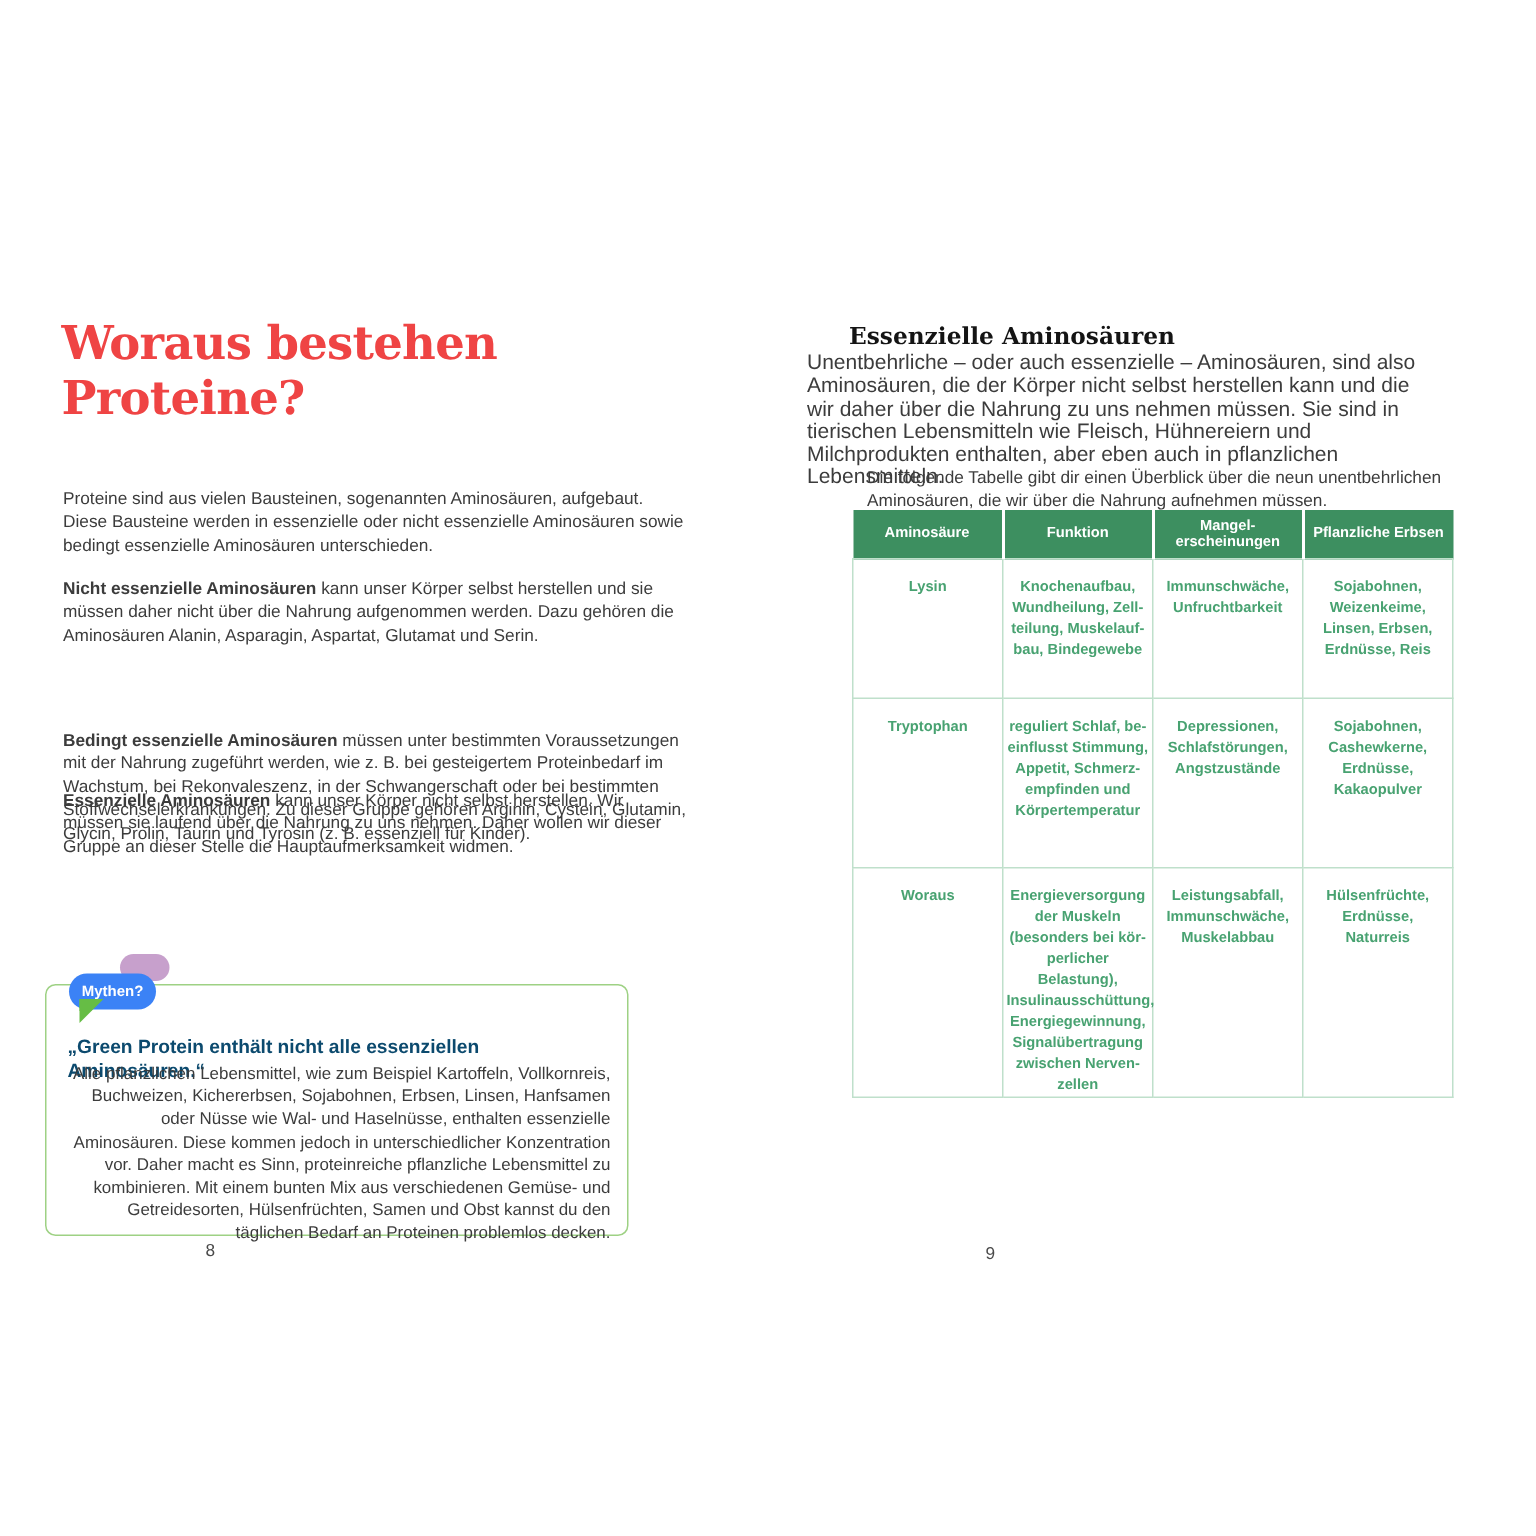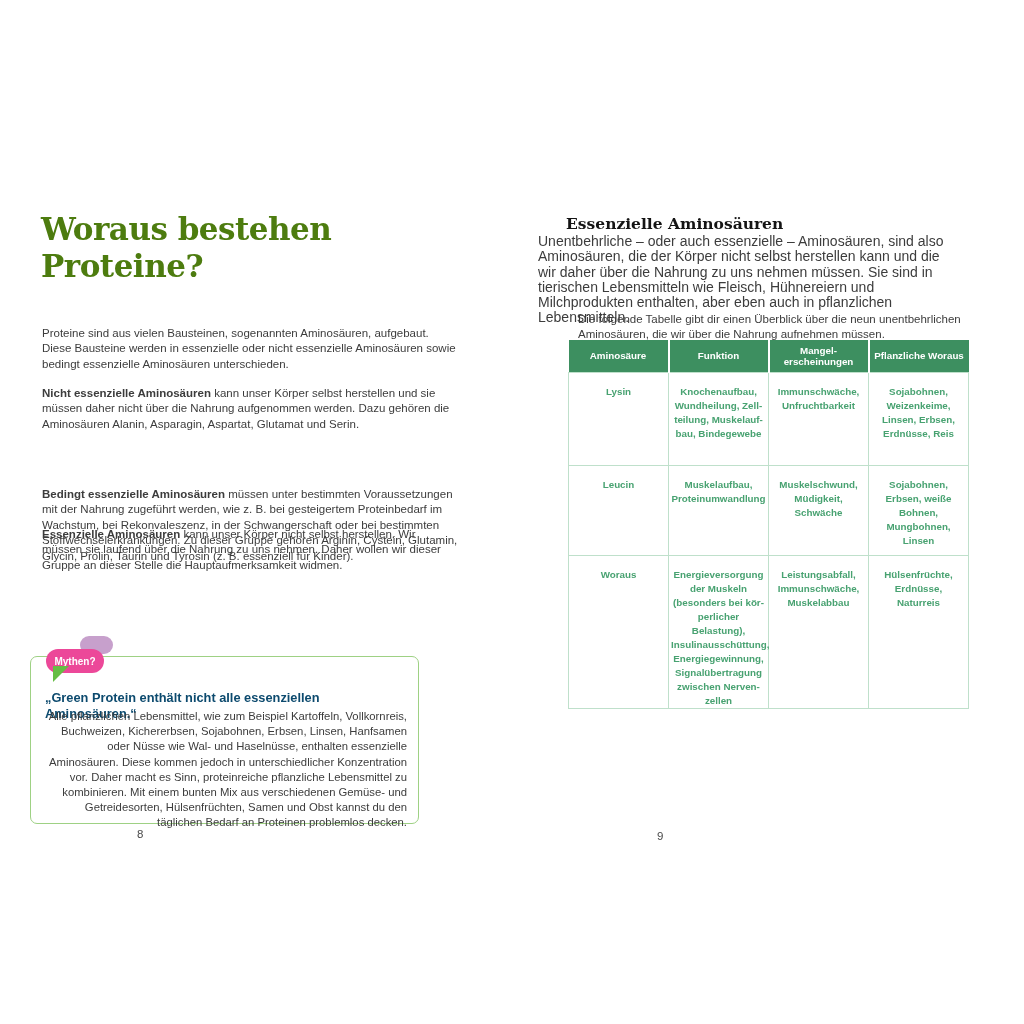--- a/index.html
+++ b/index.html
@@ -6,21 +6,21 @@
   .canvas{
     position:relative;width:1024px;height:1024px;background:#ffffff;overflow:hidden;
     font-family:"Liberation Sans",sans-serif;color:#3c3c3c;
   }
   .prelines{white-space:pre-line;}
 
   
   .page-title{
     position:absolute;left:41px;top:211px;width:430px;margin:0;
     font-family:"DejaVu Serif",serif;font-weight:bold;
-    font-size:31px;line-height:37px;letter-spacing:-0.5px;color:#4d7c0f;
+    font-size:31px;line-height:37px;letter-spacing:-0.5px;color:#ef4444;
   }
   .body-par{position:absolute;left:42px;width:416px;margin:0;font-size:11.5px;line-height:15.4px;color:#3c3c3c;}
   .par-intro{top:326px;}
   .par-1{top:386px;}
   .par-2{top:447px;margin-top:40px;}
   .par-3{top:527px;}
   .lead{font-weight:bold;text-align:right;}
 
   .myth-box{
     position:absolute;left:30px;top:656px;width:387px;height:166px;
@@ -29,21 +29,21 @@
   .bubble-purple{
     position:absolute;left:80px;top:636px;width:33px;height:18px;
     background:#c7a0cc;border-radius:9px;z-index:2;
   }
   .bubble-purple::after{
     content:"";position:absolute;left:4px;bottom:-7px;width:0;height:0;
     border:6px solid transparent;border-top-color:#c7a0cc;border-left-color:#c7a0cc;
   }
   .bubble-green{
     position:absolute;left:46px;top:649px;width:58px;height:24px;
-    background:#ec4899;border-radius:12px;z-index:3;
+    background:#3b82f6;border-radius:12px;z-index:3;
     display:flex;align-items:center;justify-content:center;
     color:#ffffff;font-weight:bold;font-size:10px;
   }
   .bubble-green::after{
     content:"";position:absolute;left:7px;bottom:-9px;width:0;height:0;
     border:8px solid transparent;border-top-color:#66bd45;border-left-color:#66bd45;
   }
   .myth-headline{
     position:absolute;left:14px;top:33px;width:360px;margin:0;
     font-size:12.8px;font-weight:bold;color:#0c4a6e;line-height:16px;
@@ -126,49 +126,51 @@
           <col>
           <col>
           <col>
         </colgroup>
       <thead>
         <tr>
           <th class="prelines">Aminosäure</th>
           <th class="prelines">Funktion</th>
           <th class="prelines">Mangel-
 erscheinungen</th>
-          <th class="prelines">Pflanzliche Woraus</th>
+          <th class="prelines">Pflanzliche Erbsen</th>
         </tr>
       </thead>
       <tbody>
         <tr class="row-1">
           <td class="prelines">Lysin</td>
           <td class="prelines">Knochenaufbau,
 Wundheilung, Zell-
 teilung, Muskelauf-
 bau, Bindegewebe</td>
           <td class="prelines">Immunschwäche,
 Unfruchtbarkeit</td>
           <td class="prelines">Sojabohnen,
 Weizenkeime,
 Linsen, Erbsen,
 Erdnüsse, Reis</td>
         </tr>
-        <tr class="row-3">
-          <td class="prelines">Leucin</td>
-          <td class="prelines">Muskelaufbau,
-Proteinumwandlung</td>
-          <td class="prelines">Muskelschwund,
-Müdigkeit,
-Schwäche</td>
+        <tr class="row-2">
+          <td class="prelines">Tryptophan</td>
+          <td class="prelines">reguliert Schlaf, be-
+einflusst Stimmung,
+Appetit, Schmerz-
+empfinden und
+Körpertemperatur</td>
+          <td class="prelines">Depressionen,
+Schlafstörungen,
+Angstzustände</td>
           <td class="prelines">Sojabohnen,
-Erbsen, weiße
-Bohnen,
-Mungbohnen,
-Linsen</td>
+Cashewkerne,
+Erdnüsse,
+Kakaopulver</td>
         </tr>
         <tr class="row-4">
           <td class="prelines">Woraus</td>
           <td class="prelines">Energieversorgung
 der Muskeln
 (besonders bei kör-
 perlicher Belastung),
 Insulinausschüttung,
 Energiegewinnung,
 Signalübertragung

